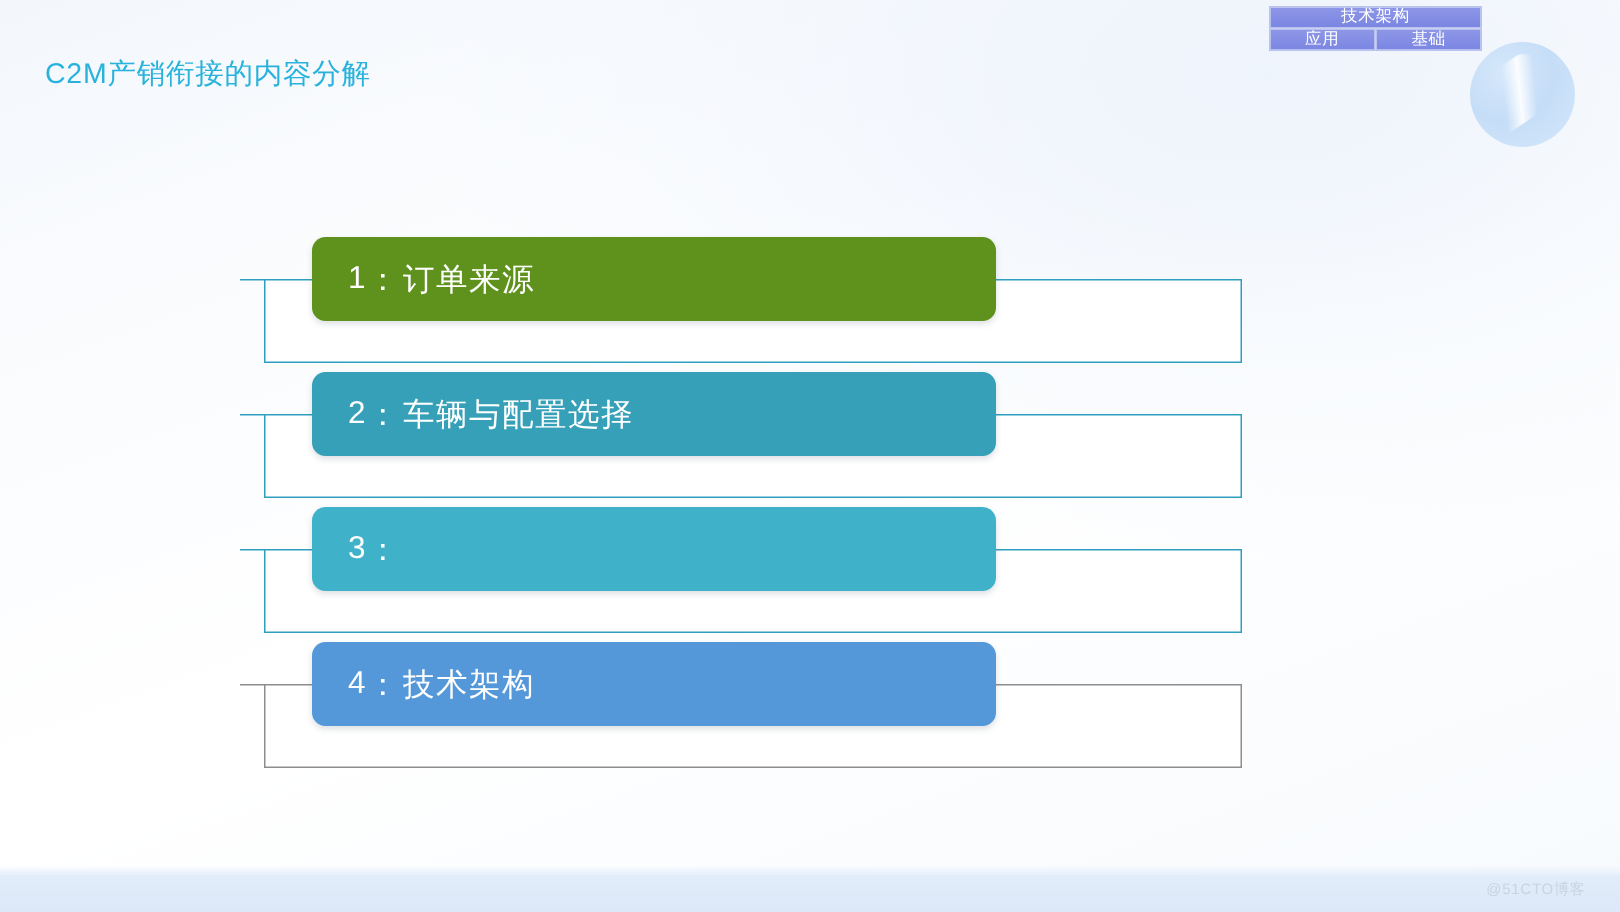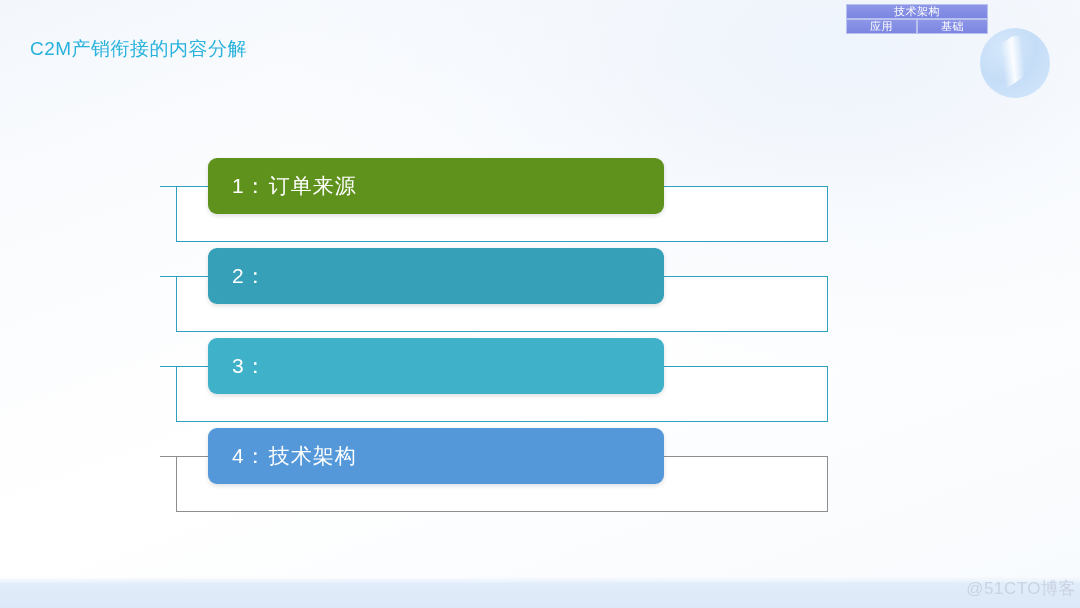--- a/index.html
+++ b/index.html
@@ -163,23 +163,23 @@
     display: inline-block;
     margin-right: 2px;
   }
   .row-bar .bar-label {
     display: inline-block;
   }
 
   
   #watermark {
     position: absolute;
-    right: 4px;
+    right: 23px;
     bottom: 8px;
-    font-size: 17px;
+    font-size: 10px;
     color: #c9d3e2;
     letter-spacing: 0.5px;
   }
 </style>
 </head>
 <body>
 
 <div id="slide">
 
   <div id="bottom-band-edge"></div>
@@ -206,20 +206,21 @@
       <div class="row-bar" style="top: 158px; background: rgb(95, 146, 29);">
         <span class="bar-num">1</span>
         <span class="bar-sep">：</span>
         <span class="bar-label">订单来源</span>
       </div>
       <div class="row-stub" style="top: 276px; border-top-color: rgb(47, 159, 192);"></div>
       <div class="row-outline" style="top: 276px; border-color: rgb(47, 159, 192);"></div>
       <div class="row-bar" style="top: 248px; background: rgb(53, 160, 184);">
         <span class="bar-num">2</span>
         <span class="bar-sep">：</span>
+        <span class="bar-label">车辆与配置选择</span>
       </div>
       <div class="row-stub" style="top: 366px; border-top-color: rgb(47, 159, 192);"></div>
       <div class="row-outline" style="top: 366px; border-color: rgb(47, 159, 192);"></div>
       <div class="row-bar" style="top: 338px; background: rgb(63, 178, 202);">
         <span class="bar-num">3</span>
         <span class="bar-sep">：</span>
       </div>
       <div class="row-stub gray" style="top: 456px; border-top-color: rgb(141, 141, 141);"></div>
       <div class="row-outline gray" style="top: 456px; border-color: rgb(141, 141, 141);"></div>
       <div class="row-bar" style="top: 428px; background: rgb(84, 152, 217);">

